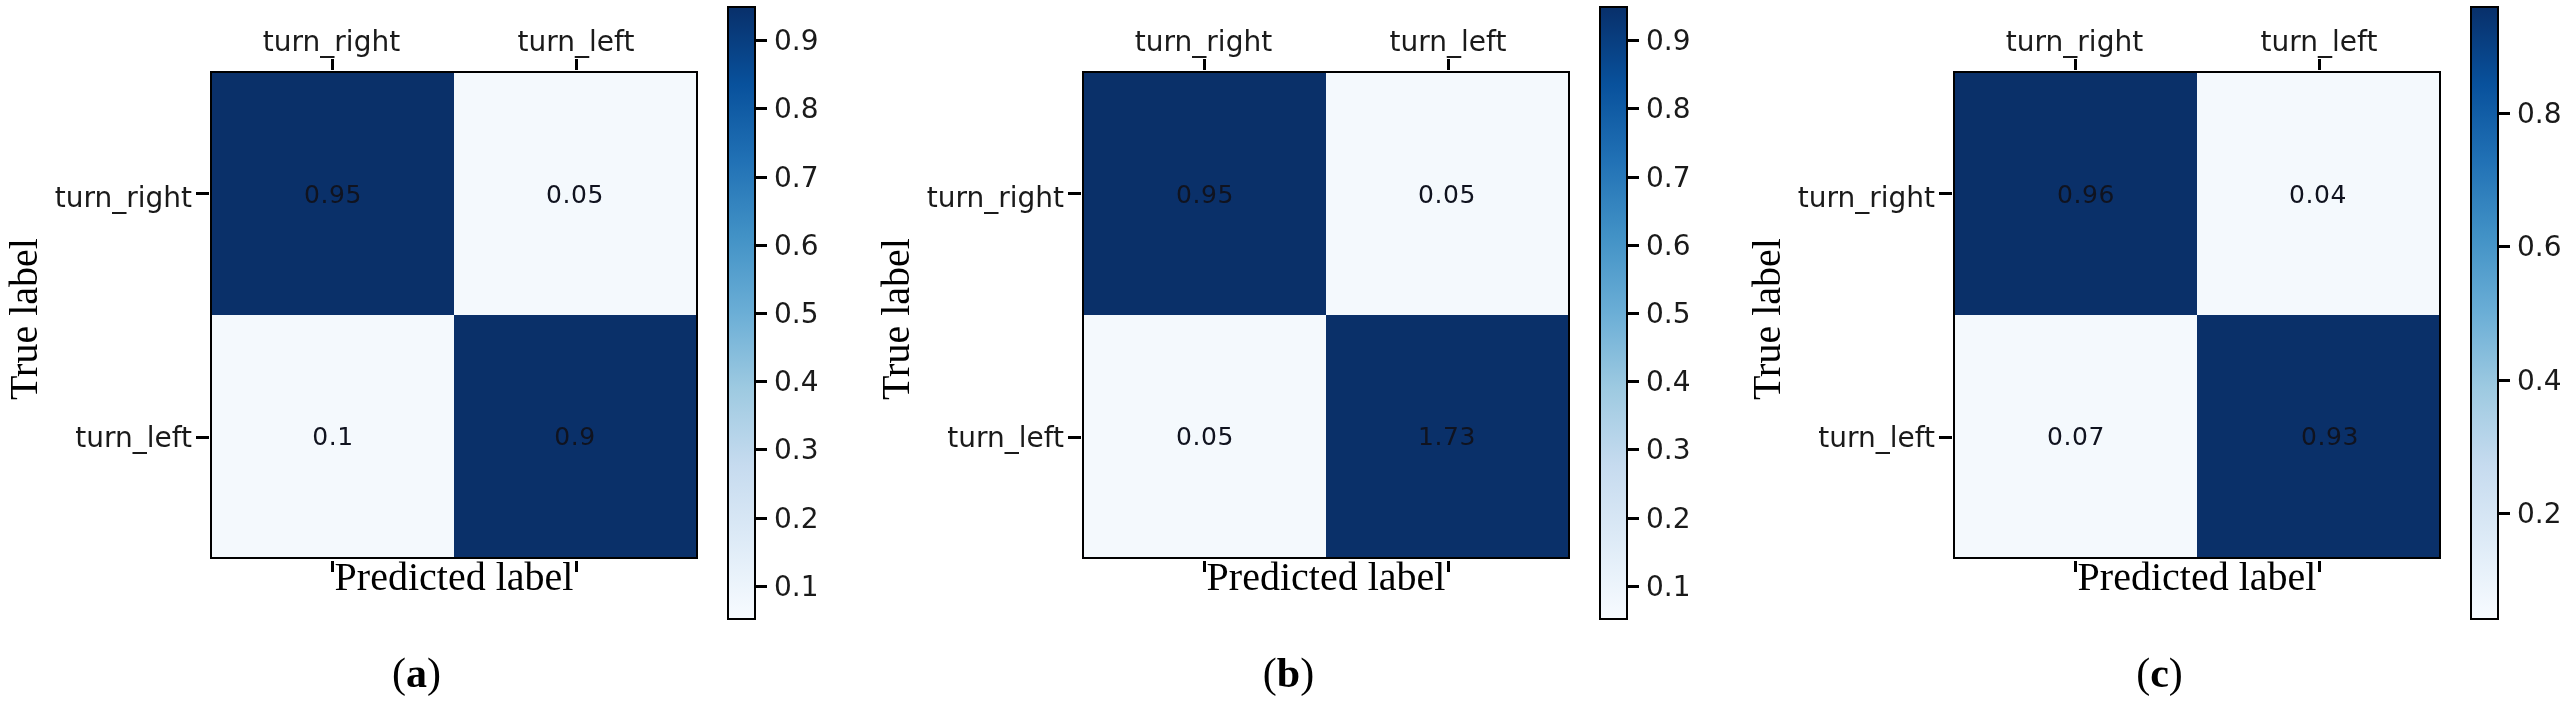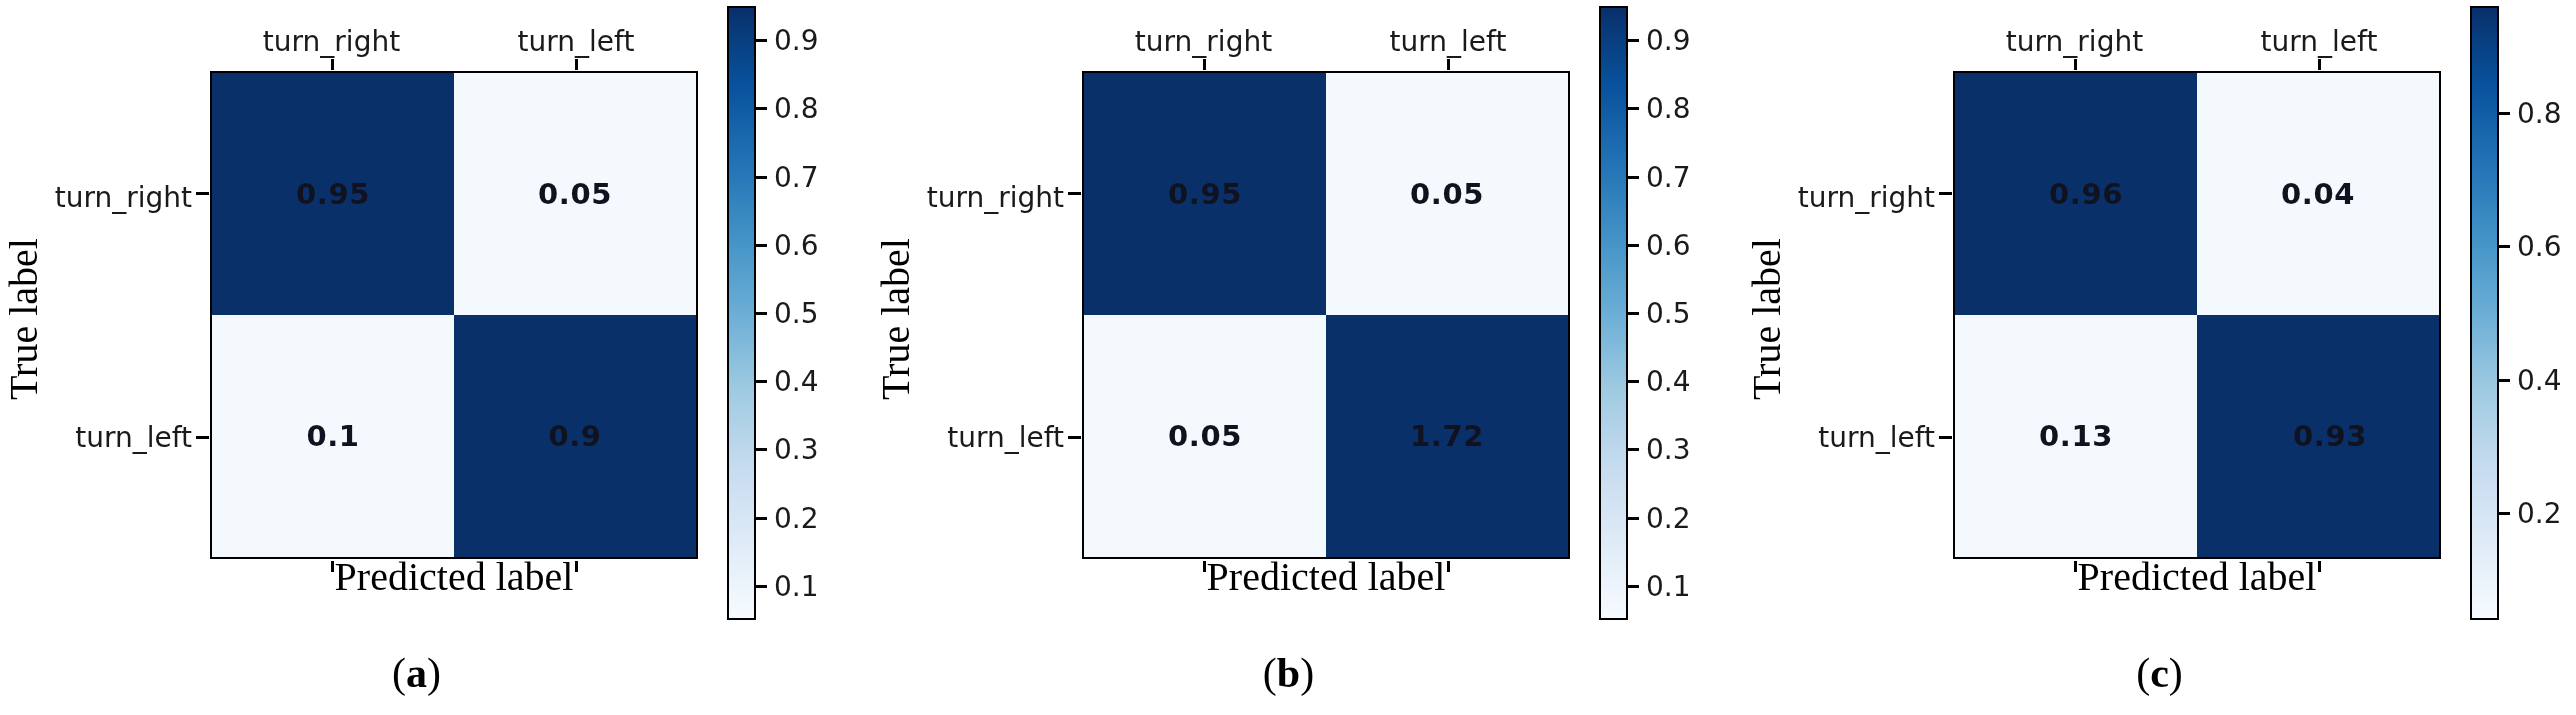--- a/index.html
+++ b/index.html
@@ -13,21 +13,21 @@
   #panel-2 { left:1743px; }
 
   
   .matrix {
     position:absolute; left:210px; top:71px; width:488px; height:488px;
     border:2.5px solid #000; box-sizing:border-box;
     display:grid; grid-template-columns:1fr 1fr; grid-template-rows:1fr 1fr;
   }
   .cell {
     display:flex; align-items:center; justify-content:center;
-    font-size:29px; color:#10131f; letter-spacing:0.6px;font-weight:bold;
+    font-size:25px; color:#10131f; letter-spacing:0.6px;
   }
 
   
   .xtick-top { position:absolute; top:25.5px; height:32px; line-height:32px;
     text-align:center; font-size:28px; color:#1a1a1a; }
   .xt0 { left:210px; width:243px; }
   .xt1 { left:454px; width:244px; }
 
   
   .ytick { position:absolute; left:0; width:192px; height:32px; line-height:32px;
@@ -131,21 +131,21 @@
   <div class="tick vt t-top-0"></div>
   <div class="tick vt t-top-1"></div>
   <div class="tick vt t-bot-0"></div>
   <div class="tick vt t-bot-1"></div>
   <div class="tick hz t-left-0"></div>
   <div class="tick hz t-left-1"></div>
   <div class="matrix">
     <div class="cell" style="background: rgb(10, 48, 105); color: rgb(16, 19, 31);">0.95</div>
     <div class="cell" style="background: rgb(244, 249, 253); color: rgb(16, 19, 31);">0.05</div>
     <div class="cell" style="background: rgb(244, 249, 253); color: rgb(16, 19, 31);">0.05</div>
-    <div class="cell" style="background: rgb(10, 48, 105); color: rgb(16, 19, 31);">1.72</div>
+    <div class="cell" style="background: rgb(10, 48, 105); color: rgb(16, 19, 31);">1.73</div>
   </div>
   <div class="xlabel">Predicted label</div>
   <div class="cbar"></div>
   <div class="cbar-ticks">
       <div class="cbtick" style="top: 39px;"></div>
       <div class="cblabel" style="top: 25px;">0.9</div>
       <div class="cbtick" style="top: 107px;"></div>
       <div class="cblabel" style="top: 93px;">0.8</div>
       <div class="cbtick" style="top: 176px;"></div>
       <div class="cblabel" style="top: 162px;">0.7</div>
@@ -173,21 +173,21 @@
   <div class="ytick yt1">turn_left</div>
   <div class="tick vt t-top-0"></div>
   <div class="tick vt t-top-1"></div>
   <div class="tick vt t-bot-0"></div>
   <div class="tick vt t-bot-1"></div>
   <div class="tick hz t-left-0"></div>
   <div class="tick hz t-left-1"></div>
   <div class="matrix">
     <div class="cell" style="background: rgb(10, 48, 105); color: rgb(16, 19, 31); padding-left: 20px;">0.96</div>
     <div class="cell" style="background: rgb(244, 249, 253); color: rgb(16, 19, 31);">0.04</div>
-    <div class="cell" style="background: rgb(244, 249, 253); color: rgb(16, 19, 31);">0.13</div>
+    <div class="cell" style="background: rgb(244, 249, 253); color: rgb(16, 19, 31);">0.07</div>
     <div class="cell" style="background: rgb(10, 48, 105); color: rgb(16, 19, 31); padding-left: 24px;">0.93</div>
   </div>
   <div class="xlabel">Predicted label</div>
   <div class="cbar"></div>
   <div class="cbar-ticks">
       <div class="cbtick" style="top: 112px;"></div>
       <div class="cblabel" style="top: 98px;">0.8</div>
       <div class="cbtick" style="top: 245px;"></div>
       <div class="cblabel" style="top: 231px;">0.6</div>
       <div class="cbtick" style="top: 379px;"></div>

